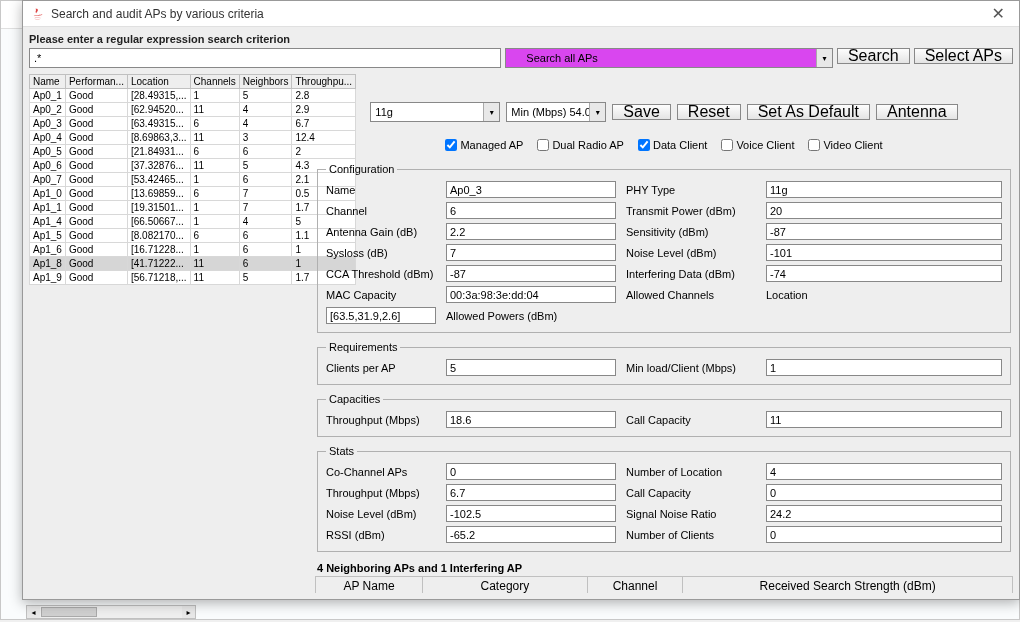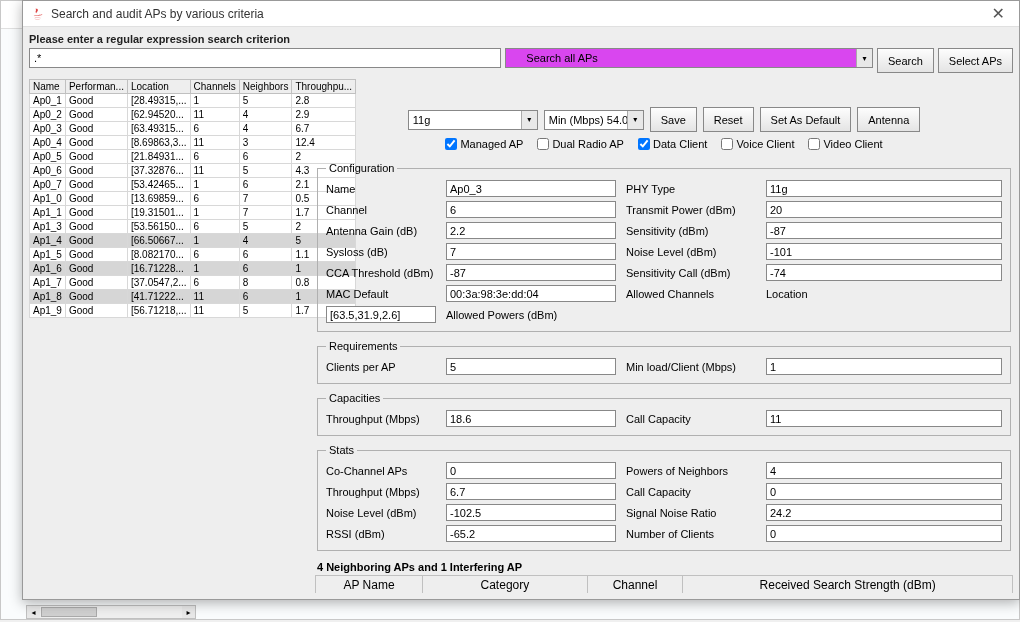--- a/index.html
+++ b/index.html
@@ -23,35 +23,35 @@
 .dialog { position: absolute; top: 0; left: 22px; width: 1036px; max-width: calc(1020px - 22px); height: 600px; background: #fff; border: 1px solid #999; box-shadow: 0 3px 12px rgba(0,0,0,.3); display: flex; flex-direction: column; }
 .dlg-title { height: 26px; display: flex; align-items: center; padding: 0 8px; border-bottom: 1px solid #e0e0e0; font-size: 12px; color: #333; }
 .java-icon { width: 14px; height: 14px; margin-right: 6px; }
 .dlg-close { margin-left: auto; font-size: 16px; color: #555; cursor: pointer; padding: 0 6px; }
 .dlg-body { flex: 1; background: #eeeeee; padding: 6px; overflow: hidden; display: flex; flex-direction: column; }
 .search-row { font-size: 11px; color: #222; margin-bottom: 3px; font-weight: bold;}
 .search-controls { display: flex; gap: 4px; margin-bottom: 6px; }
 .search-controls input[type=text] { flex: 0 0 48%; height: 20px; font-size: 11px; padding: 0 4px; border: 1px solid #888; }
 .search-controls .combo { flex: 1; height: 20px; background: #d946ef; border: 1px solid #888; font-size: 11px; padding: 0 20px; display: flex; align-items: center; position: relative; cursor: pointer;}
 .combo-caret { position: absolute; right: 0; top:0; bottom:0; width:16px; background:#e8e8e8; border-left:1px solid #aaa; display:flex; align-items:center; justify-content:center; font-size:8px;}
-.btn { height: 25px; border: 1px solid #888; background: linear-gradient(#fdfdfd,#e4e4e4); font-size: 11px; padding: 0 10px; cursor: pointer; display: inline-flex; align-items: center; justify-content:center; }
+.btn { height: 16px; border: 1px solid #888; background: linear-gradient(#fdfdfd,#e4e4e4); font-size: 16px; padding: 0 10px; cursor: pointer; display: inline-flex; align-items: center; justify-content:center; }
 
 .main-split { flex: 1; display: flex; gap: 6px; overflow: hidden; }
 .left-pane { width: 280px; display: flex; flex-direction: column; }
 .aps-table { font-size: 10px; border-collapse: collapse; width: 100%; }
 .aps-table th { background: #eeeeee; border: 1px solid #c0c0c0; padding: 1px 3px; font-weight: normal; text-align: left; cursor:pointer; white-space: nowrap; overflow:hidden;}
 .aps-table td { border: 1px solid #d8d8d8; padding: 0 3px; height: 14px; white-space: nowrap; overflow: hidden;}
 .aps-table tr:not(.sel) td { background: #fff; }
 .aps-table tr:not(.sel):nth-child(even) td { background: #fff; }
 .aps-table tr.gray td { background: #d6d6d6; }
 
 .right-pane { flex: 1; overflow: hidden; display: flex; flex-direction: column; padding-top: 28px; }
 .top-controls { display: flex; gap: 6px; align-items: center; justify-content: center; margin-bottom: 6px; }
 .top-combo { width: 130px; height: 20px; background:#fff; border:1px solid #888; font-size:11px; padding:0 4px; display:flex; align-items:center; position:relative; cursor:pointer;}
-.check-row { display: flex; gap: 14px; justify-content: center; margin-bottom: 8px; }
+.check-row { display: flex; gap: 14px; justify-content: center; margin-bottom: 8px; margin-top: 11px; }
 .chk { display: flex; align-items: center; gap: 3px; font-size: 11px; cursor:pointer; }
 .chk input { width: 12px; height: 12px; }
 fieldset { border: 1px solid #b0b0b0; margin: 4px 2px; padding: 6px 8px 8px 8px; }
 legend { font-size: 11px; padding: 0 3px; }
 .grid2 { display: grid; grid-template-columns: 110px 170px 130px 1fr; column-gap: 10px; row-gap: 4px; align-items: center; }
 .grid2 label { font-size: 11px; }
 .grid2 input[type=text] { height: 17px; font-size: 11px; padding: 0 3px; border: 1px solid #888; width: 100%; }
 .neighbors-head { font-size: 11px; font-weight: bold; margin: 6px 2px 2px 2px; }
 .nbr-table { font-size: 12px; width: 100%; border-collapse: collapse; }
 .nbr-table th { background: #eeeeee; border: 1px solid #c0c0c0; padding: 2px 4px; font-weight: normal; text-align: center; }
@@ -206,28 +206,20 @@
                 <td>0.5</td>
               </tr>
               <tr>
                 <td>Ap1_1</td>
                 <td>Good</td>
                 <td>[19.31501...</td>
                 <td>1</td>
                 <td>7</td>
                 <td>1.7</td>
               </tr>
-              <tr>
-                <td>Ap1_3</td>
-                <td>Good</td>
-                <td>[53.56150...</td>
-                <td>6</td>
-                <td>5</td>
-                <td>2</td>
-              </tr>
               <tr class="gray">
                 <td>Ap1_4</td>
                 <td>Good</td>
                 <td>[66.50667...</td>
                 <td>1</td>
                 <td>4</td>
                 <td>5</td>
               </tr>
               <tr>
                 <td>Ap1_5</td>
@@ -237,28 +229,20 @@
                 <td>6</td>
                 <td>1.1</td>
               </tr>
               <tr class="gray">
                 <td>Ap1_6</td>
                 <td>Good</td>
                 <td>[16.71228...</td>
                 <td>1</td>
                 <td>6</td>
                 <td>1</td>
-              </tr>
-              <tr>
-                <td>Ap1_7</td>
-                <td>Good</td>
-                <td>[37.0547,2...</td>
-                <td>6</td>
-                <td>8</td>
-                <td>0.8</td>
               </tr>
               <tr class="gray">
                 <td>Ap1_8</td>
                 <td>Good</td>
                 <td>[41.71222...</td>
                 <td>11</td>
                 <td>6</td>
                 <td>1</td>
               </tr>
               <tr>
@@ -325,23 +309,23 @@
             <label>Antenna Gain (dB)</label>
               <input type="text" value="2.2" style="">
             <label>Sensitivity (dBm)</label>
               <input type="text" value="-87" style="">
             <label>Sysloss (dB)</label>
               <input type="text" value="7" style="">
             <label>Noise Level (dBm)</label>
               <input type="text" value="-101" style="">
             <label>CCA Threshold (dBm)</label>
               <input type="text" value="-87" style="">
-            <label>Sensitivity Call (dBm)</label>
+            <label>Interfering Data (dBm)</label>
               <input type="text" value="-74" style="">
-            <label>MAC Default</label>
+            <label>MAC Capacity</label>
               <input type="text" value="00:3a:98:3e:dd:04" style="">
             <label>Allowed Channels</label>
             <label>Location</label>
               <input type="text" value="[63.5,31.9,2.6]" style="">
             <label>Allowed Powers (dBm)</label>
           </div>
         </fieldset>
 
         <fieldset>
           <legend>Requirements</legend>
@@ -361,21 +345,21 @@
             <label>Call Capacity</label>
               <input type="text" value="11" style="">
           </div>
         </fieldset>
 
         <fieldset>
           <legend>Stats</legend>
           <div class="grid2">
             <label>Co-Channel APs</label>
               <input type="text" value="0" style="">
-            <label>Powers of Neighbors</label>
+            <label>Number of Location</label>
               <input type="text" value="4" style="">
             <label>Throughput (Mbps)</label>
               <input type="text" value="6.7" style="">
             <label>Call Capacity</label>
               <input type="text" value="0" style="">
             <label>Noise Level (dBm)</label>
               <input type="text" value="-102.5" style="">
             <label>Signal Noise Ratio</label>
               <input type="text" value="24.2" style="">
             <label>RSSI (dBm)</label>

